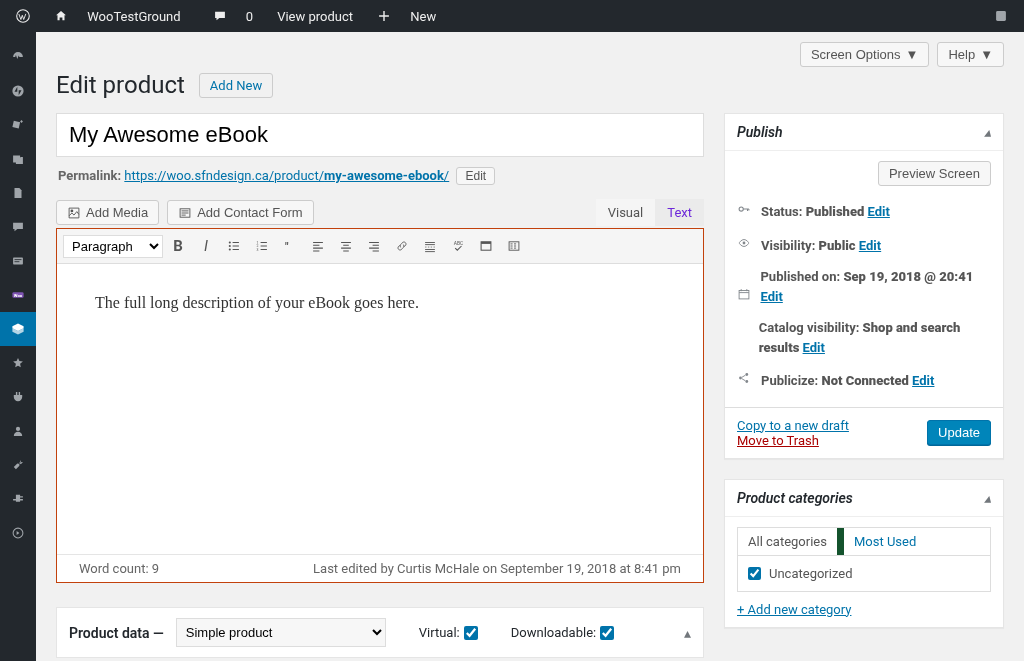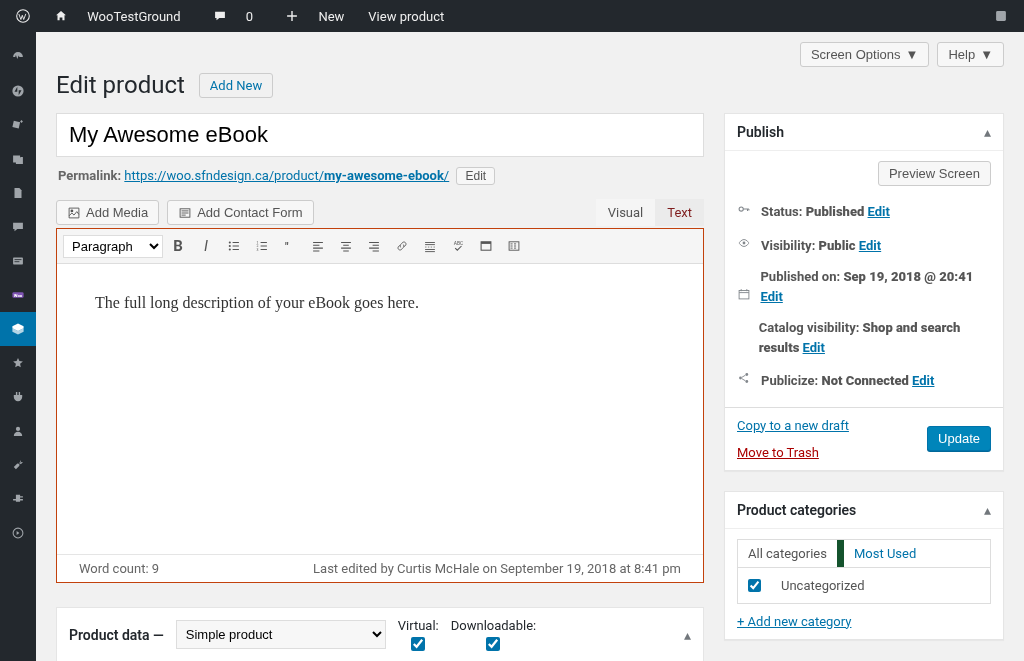--- a/index.html
+++ b/index.html
@@ -34,51 +34,51 @@
 .side { width:280px; }
 
 .title-input { width:100%; font-size:22px; padding:8px 12px; border:1px solid #ddd; background:#fff; outline:none; }
 .permalink { margin:10px 2px 14px; font-size:13px; color:#666; }
 .permalink a { color:#0073aa; text-decoration:underline; }
 .permalink .slug { font-weight:700; }
 .btn.sm { padding:1px 8px; font-size:12px; margin-left:4px; }
 
 .media-row { display:flex; gap:8px; align-items:center; margin-bottom:2px; }
 .media-row .tabs { margin-left:auto; display:flex; }
-.etab { padding:6px 12px; background:#ebebeb; color:#7f1d1d; cursor:pointer; }
+.etab { padding:6px 12px; background:#ebebeb; color:#6d28d9; cursor:pointer; }
 .etab.active { background:#f5f5f5; color:#555; }
 
 .editor { border:1px solid #c2410c; background:#fff; }
 .toolbar { border-bottom:1px solid #ddd; background:#f5f5f5; padding:4px 6px; display:flex; align-items:center; gap:2px; }
 .toolbar select { font-size:13px; padding:2px 4px; border:1px solid #ddd; background:#fff; width:100px; }
 .tb { width:26px; height:26px; display:flex; align-items:center; justify-content:center; color:#555; cursor:pointer; font-size:15px; }
 .canvas { padding:30px 38px; min-height:290px; font-family: Georgia, serif; font-size:16px; color:#333; }
 .status { border-top:1px solid #e5e5e5; background:#fff; padding:6px 22px; font-size:13px; color:#666; display:flex; }
 .status .r { margin-left:auto; }
 
 .panel { background:#fff; border:1px solid #e5e5e5; box-shadow:0 1px 1px rgba(0,0,0,.04); margin-bottom:20px; }
-.panel h2 { font-size:14px; font-weight:600; padding:10px 12px; border-bottom:1px solid #eee; display:flex; align-items:center; justify-content:space-between; color:#23282d;}
+.panel h2 { font-size:14px; font-weight:600; padding:10px 12px; border-bottom:1px solid #eee; display:flex; align-items:center; justify-content:space-between; color:#23282d;font-style:italic;}
 .panel .body { padding:10px 12px; font-size:13px; color:#555; }
 .misc-row { display:flex; gap:8px; align-items:flex-end; padding:6px 0; line-height:1.5;font-weight:bold;}
 .misc-row .ico { width:16px; color:#82878c; margin-top:2px; }
 .link { color:#0073aa; text-decoration:underline; cursor:pointer; }
 .red { color:#a00; }
 .pub-actions { border-top:1px solid #ddd; padding:10px 12px; display:flex; justify-content:space-between; align-items:center;}
 
 .cat-tabs { display:flex; border:1px solid #ddd; border-bottom:none; }
 .cat-tabs .t { padding:6px 10px; font-size:13px; color:#0073aa; cursor:pointer; }
 .cat-tabs .t.active { background:#fff; color:#555; border-right:7px solid #14532d;}
 .cat-list { border:1px solid #ddd; padding:10px; }
-.cat-list label { display:flex; gap:20px; align-items:center; }
+.cat-list label { display:flex; gap:8px; align-items:center; }
 .addcat { margin-top:10px; display:inline-block; }
 
 .pdata { margin-top:24px; border:1px solid #e5e5e5; background:#fff; }
 .pdata .head { padding:10px 12px; display:flex; align-items:center; gap:12px; font-size:14px; font-weight:600; color:#23282d;}
 .pdata select { font-size:13px; padding:5px; border:1px solid #ddd; background:#f7f7f7; width:210px; font-weight:400;}
-.pdata .chk { font-size:13px; font-weight:400; display:inline-flex; align-items:center; gap:4px; margin-left:0;flex-direction:column;}
+.pdata .chk { font-size:13px; font-weight:400; display:inline-flex; align-items:center; gap:4px; margin-left:21px;}
 .pdata input[type=checkbox]{ width:14px; height:14px; accent-color:#0073aa;}
 .collapse-indicator { margin-left:auto; color:#72777c; font-weight:400;}
 
 svg { width:14px; height:14px; fill:currentColor; }
 </style>
 </head>
 <body>
 
 <div class="admin-bar">
   <div class="left">
@@ -91,26 +91,26 @@
     <a href="#"><span class="icon">
           <svg viewBox="0 0 20 20">
             <path d="M10 3l7 6h-2v7h-3v-4H8v4H5v-7H3z"></path>
           </svg>
         </span>&nbsp;<span>WooTestGround</span></a>
     <a href="#"><span class="icon">
           <svg viewBox="0 0 20 20">
             <path d="M3 4h14v9H9l-4 3v-3H3z"></path>
           </svg>
         </span>&nbsp;<span>0</span></a>
+    <a href="#">View product</a>
     <a href="#"><span class="icon">
           <svg viewBox="0 0 20 20">
             <path d="M9 3h2v6h6v2h-6v6H9v-6H3V9h6z"></path>
           </svg>
         </span>&nbsp;<span>New</span></a>
-    <a href="#">View product</a>
   </div>
   <div class="right">
     <a href="#" class="icon">
         <svg viewBox="0 0 20 20">
           <rect x="3" y="3" width="14" height="14" rx="2" fill="#a0a5aa"></rect>
         </svg>
       </a>
   </div>
 </div>
 
@@ -380,21 +380,21 @@
                   <circle cx="5" cy="10" r="2"></circle>
                   <circle cx="14" cy="5" r="2"></circle>
                   <circle cx="14" cy="15" r="2"></circle>
                   <path d="M7 9l5-3M7 11l5 3" stroke="currentColor" stroke-width="1.3"></path>
                 </svg></span>
               <span><span>Publicize:</span> <b>Not Connected</b> <a class="link">Edit</a></span>
             </div>
         </div>
         <div class="pub-actions">
           <div>
-            <a class="link" style="display:block;margin-bottom:12px;">Copy to a new draft</a>
+            <a class="link" style="display:block;margin-bottom:0;">Copy to a new draft</a>
             <a class="link red">Move to Trash</a>
           </div>
           <button class="btn blue">Update</button>
         </div>
       </div>
 
       <div class="panel">
         <h2>
             <span>Product categories</span>
             <span style="color:#72777c;font-weight:400">▴</span>

